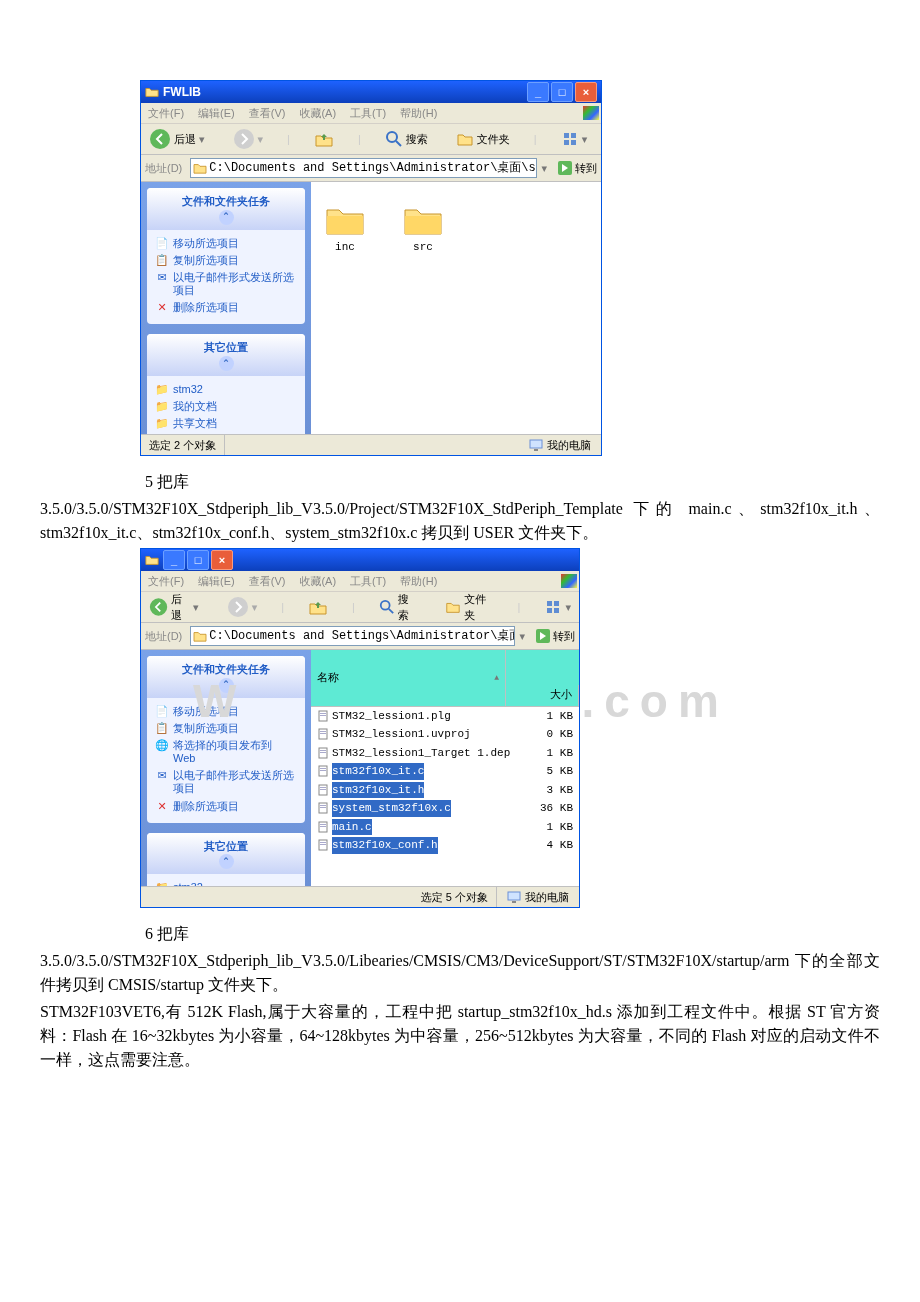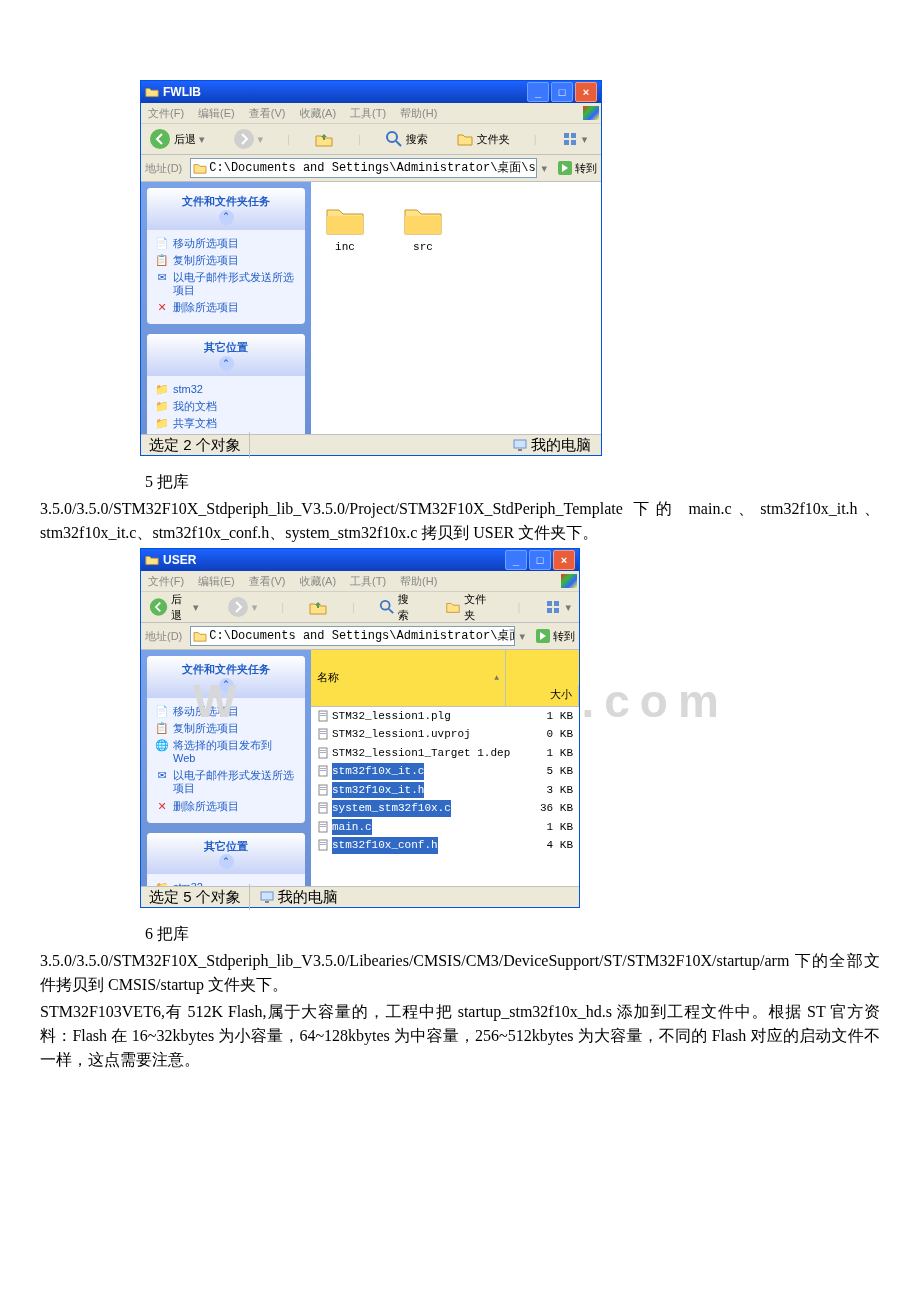--- a/index.html
+++ b/index.html
@@ -127,35 +127,36 @@
   .content {
     flex:1; background:#fff; position:relative;
     overflow:auto;
   }
   .icon-view { display:flex; gap:30px; padding:20px 10px;}
   .folder-item { text-align:center; width:48px;}
   .folder-item .fld { width:40px; height:34px; margin:0 auto;}
   .folder-item .fname { font-family: Liberation Mono, monospace; font-size:11px; margin-top:3px;}
   .detail-view { font-family: "Courier New", monospace; font-size:11px; }
   .dv-header {
-    display:flex; background:#fde047; border-bottom:1px solid #c0c0c0;
+    display:flex; background:#5eead4; border-bottom:1px solid #c0c0c0;
     position:sticky; top:0;
   }
   .dv-header div { border-right:1px solid #c0c0c0; padding:2px 6px;}
   .dv-header .col-name{ flex:1; display:flex; justify-content:space-between; align-items:center;}
   .dv-header .col-size{ width:60px; text-align:right;margin-top:35px;}
   .dv-row { display:flex; padding:1px 0;}
   .dv-row .col-name{ flex:1; padding-left:6px; display:flex; align-items:center; gap:3px;}
   .dv-row .col-size{ width:60px; text-align:right; padding-right:6px;}
   .dv-row.sel .col-name span.fn { background:#316ac5; color:#fff;}
   .statusbar {
     border-top:1px solid #c0c0c0;
     background:#ece9d8;
     display:flex; align-items:center; height:20px;
-    font-size:15px;
+    font-size:11px;
+    justify-content:flex-end;
   }
   .statusbar .s-section{ padding:2px 8px; border-right:1px solid #c0c0c0;}
   .statusbar .s-flex{ flex:1;}
   .statusbar .s-right{ display:flex; align-items:center; gap:4px; padding:2px 10px;}
   .para {
     font-family: "Times New Roman", "SimSun";
     font-size: 16px;
     margin: 3px 0;
     text-align: justify;
   }
@@ -358,21 +359,20 @@
 
 <div class="win" style="width:438px; position:relative;">
   <span class="watermark" style="left:52px; top:118px; font-size:46px;">W</span>
   <span class="watermark" style="left:255px; top:118px; font-size:46px;">bdocx.com</span>
   <div class="titlebar">
     <span class="tb-icon">
       <svg viewBox="0 0 16 16" width="14" height="14">
           <path fill="#ffe28a" stroke="#c8952c" d="M1 4h4l2 2h8v7H1z"></path>
         </svg>
     </span>
-    <span class="title">USER</span>
     <div class="tb-btns">
       <div class="tb-btn tb-min">_</div>
       <div class="tb-btn tb-max">□</div>
       <div class="tb-btn tb-close">×</div>
     </div>
   </div>
   <div class="menubar">
     <div class="menu-item">文件(F)</div>
     <div class="menu-item">编辑(E)</div>
     <div class="menu-item">查看(V)</div>

